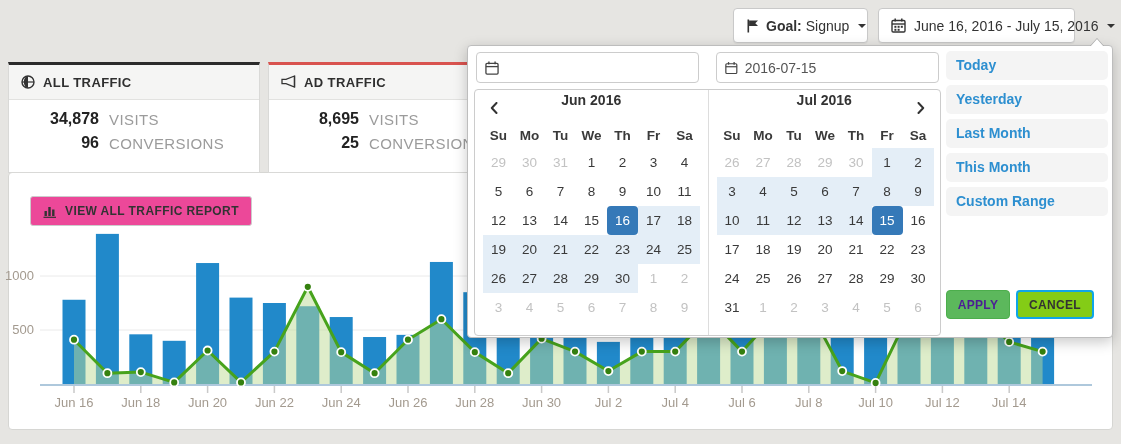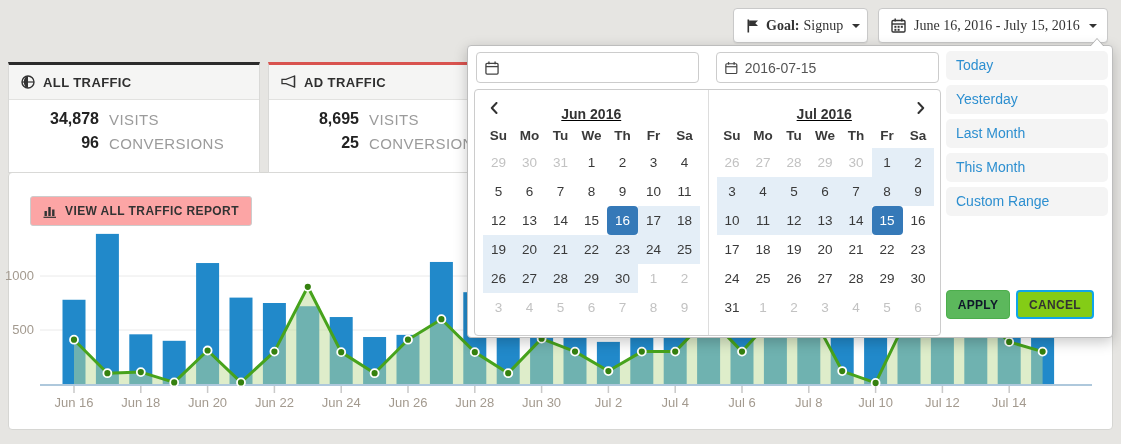--- a/index.html
+++ b/index.html
@@ -4,23 +4,23 @@
 <style>
   * { box-sizing: border-box; margin: 0; padding: 0; }
   html,body { width:1121px; height:444px; }
   body { font-family: "Liberation Sans", sans-serif; background:#e6e5e2; overflow:hidden; }
   .page { position:relative; width:1121px; height:444px; }
 
   
   .page-title { position:absolute; left:14px; top:6px; font-size:27px; font-weight:400; color:#2b8bd0; z-index:4; }
   .btn { position:absolute; top:8px; height:35px; background:#fff; border:1px solid #c9c9c9; border-radius:4px;
          font-size:14px; color:#333; display:flex; align-items:center; padding:0 12px; cursor:pointer; z-index:4;
-         box-shadow:0 1px 1px rgba(0,0,0,.05); white-space:nowrap;font-family:Liberation Serif, serif; }
+         box-shadow:0 1px 1px rgba(0,0,0,.05); white-space:nowrap; }
   .goal-btn { left:733px; width:135px; }
-  .date-btn { left:878px; width:230px; }
+  .date-btn { left:878px; width:197px; }
   .btn b { margin:0 4px 0 7px; }
   .btn .val { margin-right:2px; }
   .caret { display:inline-block; width:0; height:0; border-left:4px solid transparent; border-right:4px solid transparent;
            border-top:4px solid #333; margin-left:7px; }
   .icon-svg { flex:0 0 auto; }
 
   
   .card { position:absolute; top:62px; width:252px; height:111px; background:#fff; border:1px solid #d9d9d7;
           border-top-width:3px; z-index:3; }
   .card.c0 { left:8px; }
@@ -31,21 +31,21 @@
   .card-body { padding:10px 12px 0; }
   .stat-row { display:flex; align-items:center; margin-bottom:6px; }
   .stat-num { width:78px; text-align:right; font-size:16px; font-weight:bold; color:#222; }
   .stat-lbl { margin-left:10px; font-size:15px; color:#9b9b9b; letter-spacing:.4px; }
 
   
   .panel { position:absolute; left:8px; top:172px; width:1105px; height:258px; background:#fff;
            border:1px solid #d6d6d3; border-radius:4px; z-index:1; }
   #chart { position:absolute; left:0; top:0; z-index:2; pointer-events:none; }
 
-  .report-btn { position:absolute; left:30px; top:196px; height:30px; z-index:3; background:#fca5a5; border:1px solid #ccc;
+  .report-btn { position:absolute; left:30px; top:196px; height:30px; z-index:3; background:#ec4899; border:1px solid #ccc;
                 border-radius:3px; display:flex; align-items:center; padding:0 12px; font-size:12px; font-weight:bold;
                 color:#333; letter-spacing:.4px; cursor:pointer; }
   .report-btn svg { margin-right:8px; }
 
   
   .popup { position:absolute; left:467px; top:45px; width:646px; height:293px; background:#fff;
            border:1px solid #bdbdbd; border-radius:4px; box-shadow:0 4px 14px rgba(0,0,0,.22); z-index:5; }
   .popup-caret, .popup-caret:after { position:absolute; width:0; height:0; border-left:7px solid transparent;
            border-right:7px solid transparent; }
   .popup-caret { top:-8px; right:8px; border-bottom:8px solid #a9a9a9; }
@@ -54,42 +54,42 @@
   .dp-input { position:absolute; top:6px; height:31px; width:223px; border:1px solid #ccc; border-radius:4px;
               display:flex; align-items:center; padding:0 8px; background:#fff; }
   .dp-input.start { left:8px; } .dp-input.end { left:248px; }
   .dp-input input { border:0; outline:0; font-size:14px; color:#555; width:100%; margin-left:7px;
                     font-family:"Liberation Sans", sans-serif; }
 
   .cal-box { position:absolute; left:6px; top:43px; width:467px; height:247px; border:1px solid #ccc; border-radius:4px;
              display:flex; overflow:hidden; }
   .cal { width:233px; padding-top:2px; }
   .cal + .cal { border-left:1px solid #ddd; }
-  .cal-head { position:relative; height:30px; display:flex; align-items:flex-end; justify-content:center;text-decoration:underline; }
+  .cal-head { position:relative; height:30px; display:flex; align-items:flex-start; justify-content:center; }
   .cal-title { font-size:14px; font-weight:bold; color:#333; }
   .cal-nav { position:absolute; top:5px; width:22px; height:22px; display:flex; align-items:center;
              justify-content:center; cursor:pointer; }
   .cal-nav.prev { left:8px; } .cal-nav.next { right:8px; }
   .cal-grid { padding-left:8px; }
   .cal-row { display:flex; }
   .cal-cell { width:31px; height:29px; display:flex; align-items:center; justify-content:center;
               font-size:13.5px; color:#3a3a3a; cursor:pointer; }
   .cal-cell.wd { font-weight:bold; height:26px; cursor:default; }
   .cal-cell.off { color:#c2c2c2; }
   .cal-cell.in { background:#e4eef7; }
   .cal-cell.sel { background:#3579b8; color:#fff; border-radius:4px; }
 
   .ranges { position:absolute; left:478px; top:5px; width:162px; display:flex; flex-direction:column; gap:5px; }
   .range-pill { height:29px; line-height:29px; background:#f4f4f4; border-radius:5px; padding-left:10px;
-                font-size:14px; color:#2d8fd0; cursor:pointer; }
+                font-size:14px; color:#2d8fd0; cursor:pointer;font-weight:bold; }
   .range-pill.active { background:#2d8fd0; color:#fff; }
   .popup-actions { position:absolute; left:478px; top:244px; display:flex; gap:6px; }
   .popup-actions button { height:29px; border-radius:4px; font-size:12px; font-weight:bold; cursor:pointer;
                           font-family:"Liberation Sans", sans-serif; letter-spacing:.3px; }
-  .apply-btn { width:64px; background:#5cb85c; border:1px solid #4cae4c; color:#0f172a; }
+  .apply-btn { width:64px; background:#5cb85c; border:1px solid #4cae4c; color:#4c1d95; }
   .cancel-btn { width:78px; background:#84cc16; border:2px solid #0ea5e9; color:#333; }
 </style>
 </head>
 <body>
 
 <div class="page">
 
 
   <div class="btn goal-btn">
     <svg class="icon-svg" width="13" height="14" viewBox="0 0 13 14">

